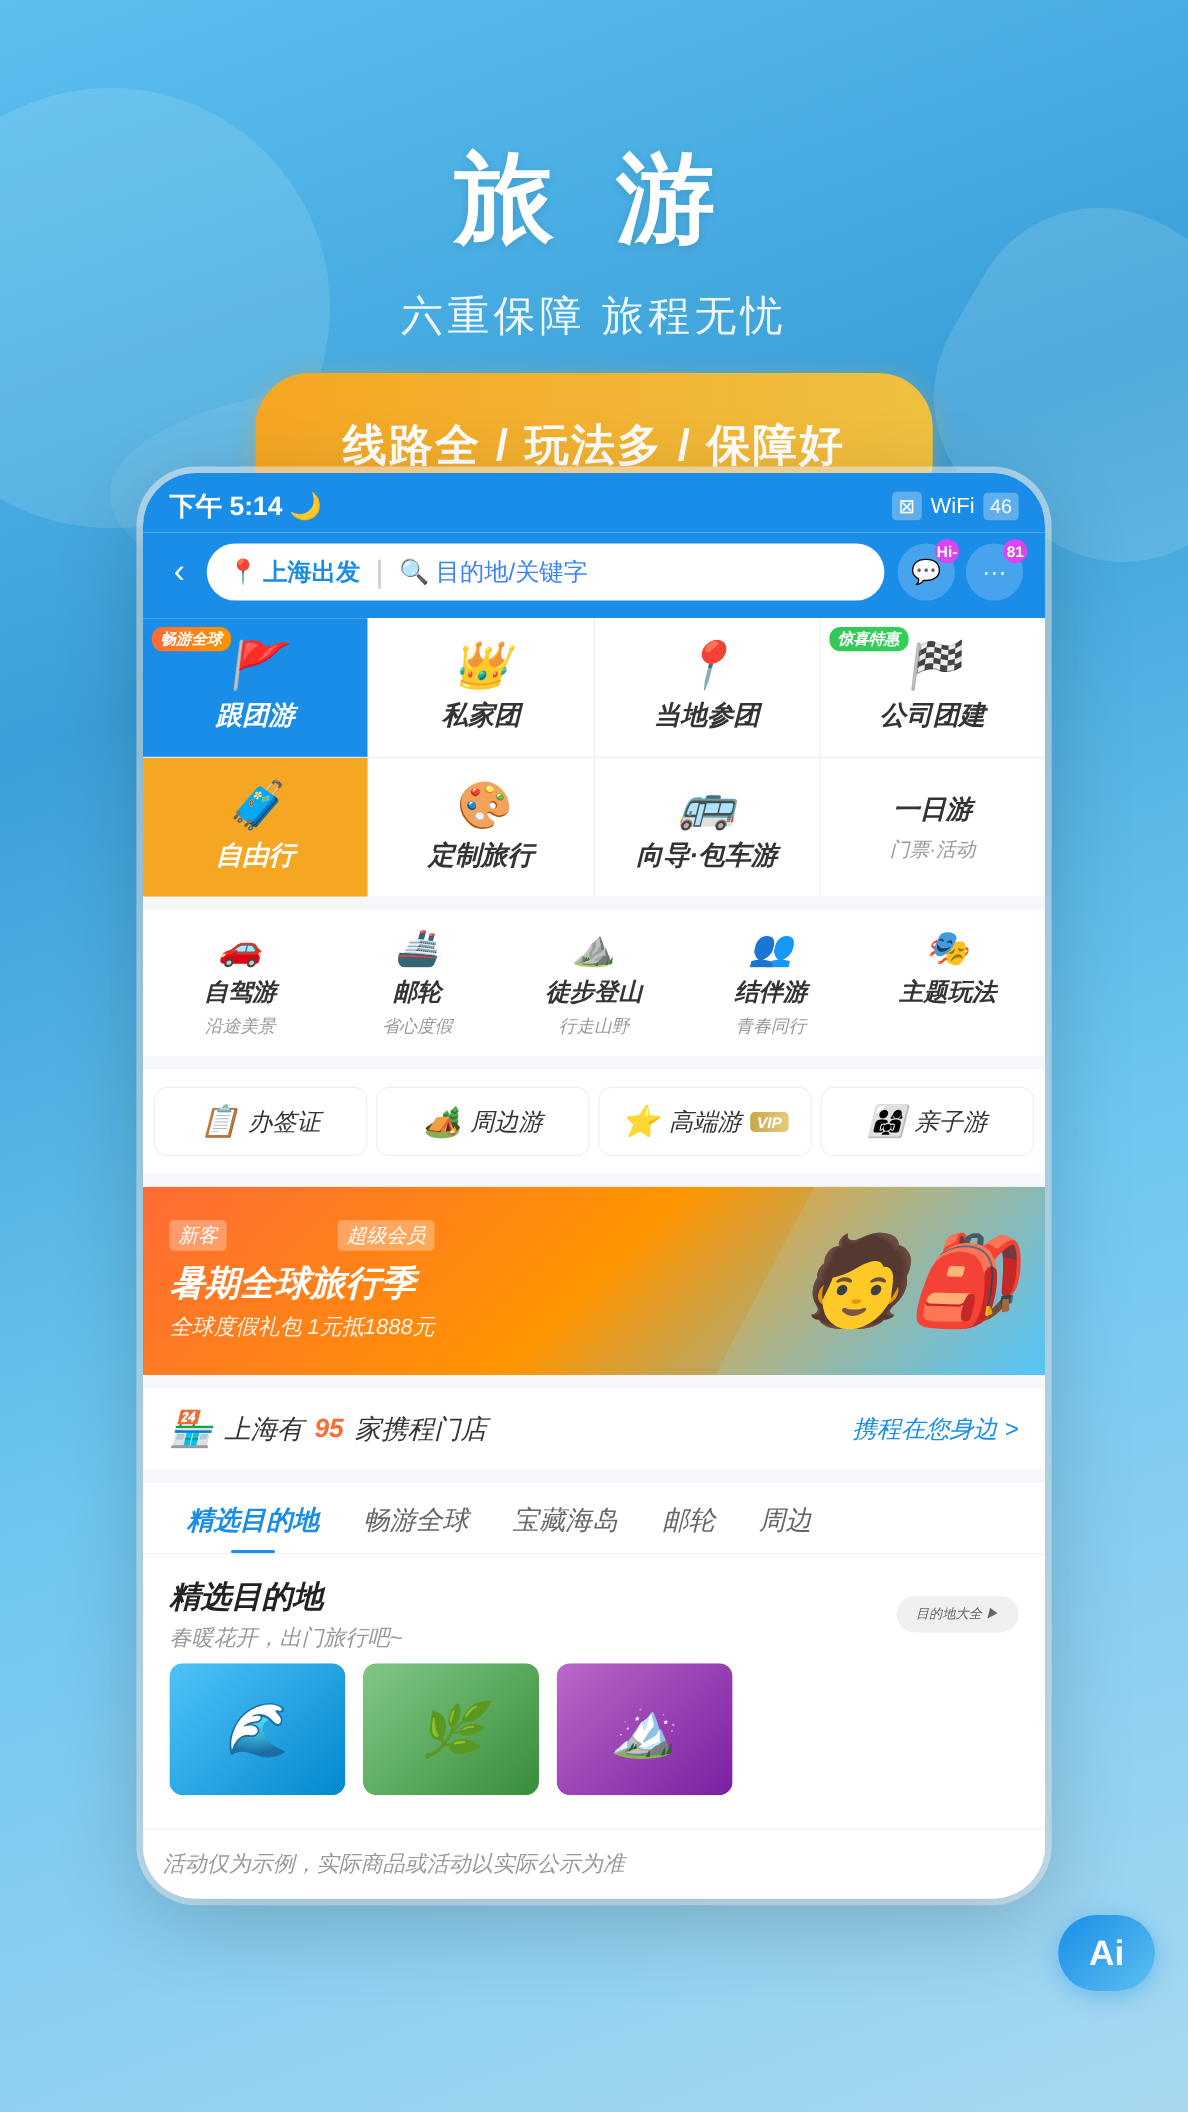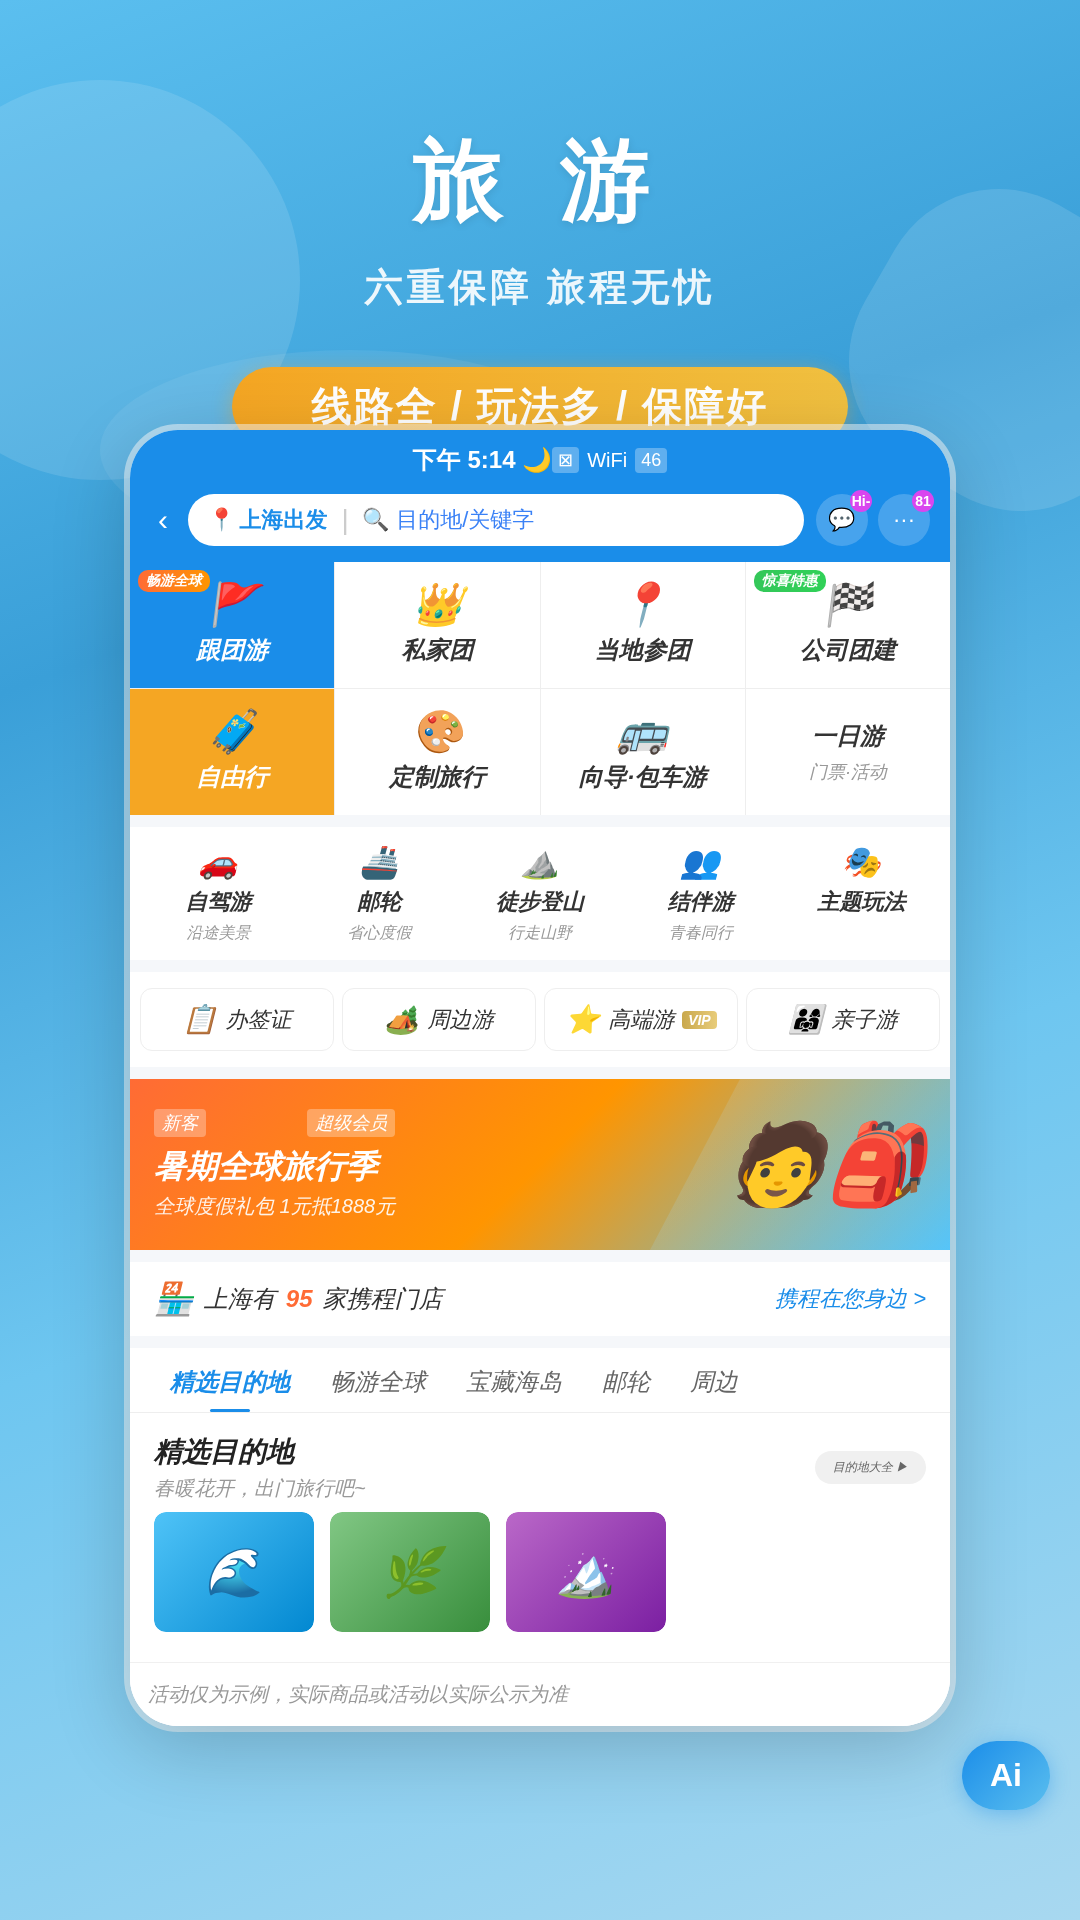--- a/index.html
+++ b/index.html
@@ -25,28 +25,27 @@
       font-weight: 800;
       color: white;
       letter-spacing: 16px;
       text-shadow: 0 2px 8px rgba(0,0,0,0.1);
       margin-bottom: 20px;
     }
     .hero-subtitle {
       font-size: 38px;
       color: rgba(255,255,255,0.9);
       letter-spacing: 4px;
-      margin-bottom: 54px;
-      font-weight: bold;
+      margin-bottom: 26px;
     }
     .hero-badge {
       display: inline-block;
       background: linear-gradient(90deg, #f5a623, #f0c040);
       border-radius: 50px;
-      padding: 12px 80px;
+      padding: 38px 80px;
       font-size: 40px;
       color: white;
       font-weight: 600;
       letter-spacing: 2px;
       box-shadow: 0 4px 20px rgba(245,166,35,0.4);
     }
 
     
     .bg-blob {
       position: absolute;
@@ -69,21 +68,21 @@
       box-shadow: 0 20px 80px rgba(0,0,0,0.2), 0 0 0 6px rgba(255,255,255,0.5);
       overflow: hidden;
       z-index: 10;
     }
 
     
     .status-bar {
       background: #1a8de9;
       padding: 14px 24px 8px;
       display: flex;
-      justify-content: center;
+      justify-content: space-between;
       align-items: center;
       color: white;
       font-size: 22px;
     }
     .status-time { font-weight: 600; font-size: 24px; }
     .status-icons { display: flex; gap: 8px; align-items: center; font-size: 20px; }
     .status-icon-box {
       background: rgba(255,255,255,0.3);
       border-radius: 4px;
       padding: 2px 6px;

